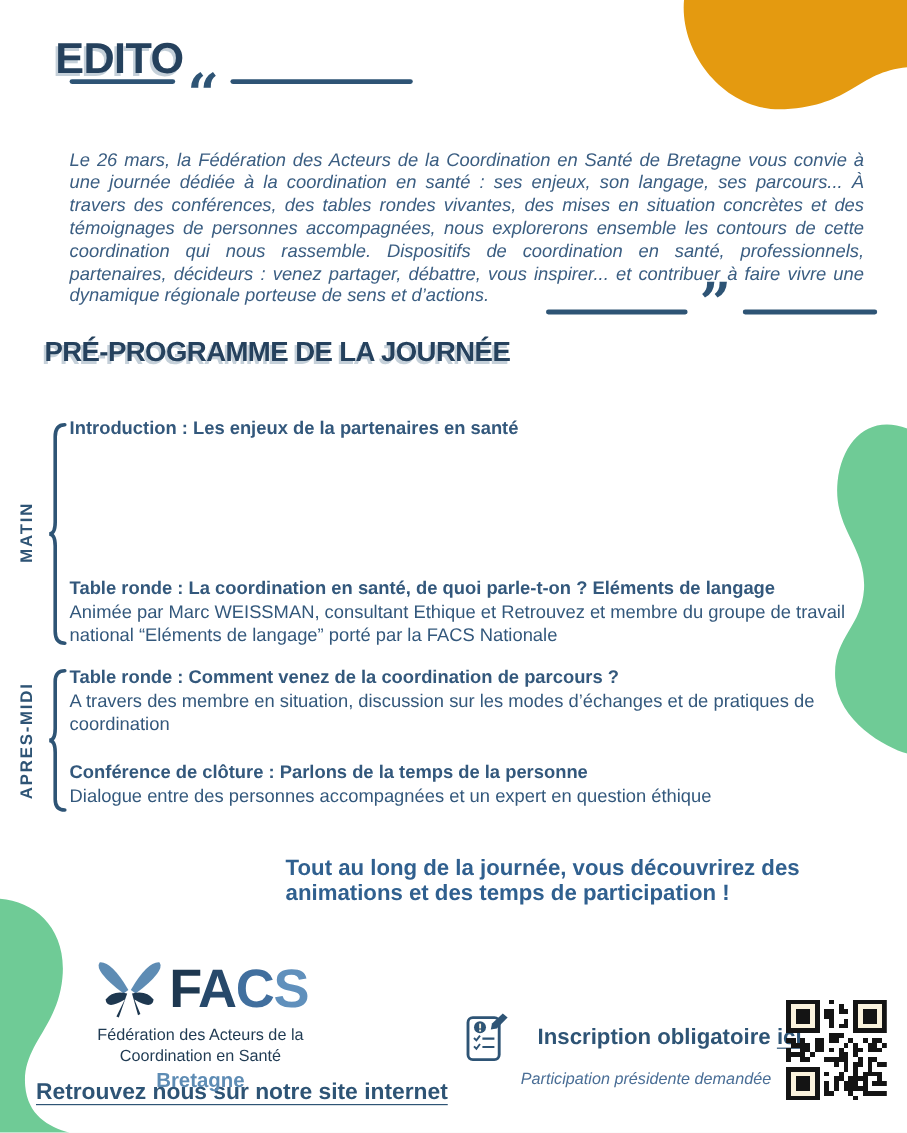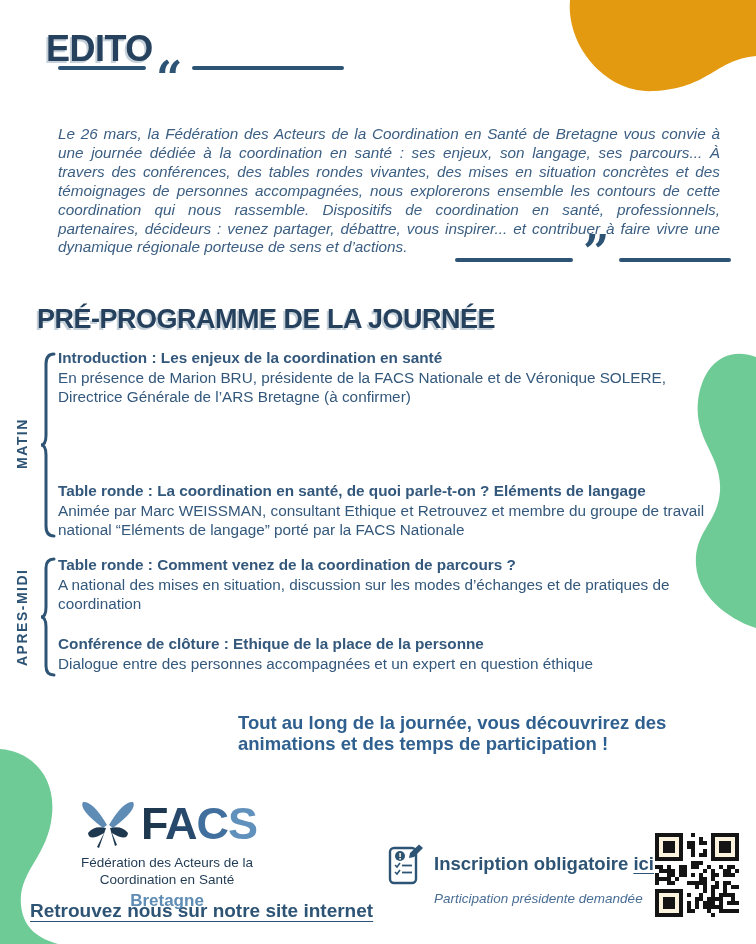--- a/index.html
+++ b/index.html
@@ -5,21 +5,21 @@
   html,body{margin:0;padding:0;}
   body{background:#e8e8e8;font-family:"Liberation Sans",sans-serif;}
   .page{position:relative;width:756px;height:944px;background:#ffffff;overflow:hidden;margin:0 auto;}
   .abs{position:absolute;}
   .blob{position:absolute;pointer-events:none;}
 
   
   .big-title{font-weight:bold;color:#25415D;letter-spacing:-0.5px;
     text-shadow:-2px 2px 0 rgba(150,170,185,0.55);}
   .edito-title{left:46px;top:28px;font-size:36px;}
-  .prog-title{left:37px;top:304px;font-size:27px;}
+  .prog-title{left:37px;top:280px;font-size:23px;}
 
   
   .qrow{display:flex;align-items:center;gap:10px;}
   .qline{height:4px;background:#2E5475;border-radius:2px;}
   .qmark{font-family:"DejaVu Serif",serif;font-weight:bold;color:#2E5475;
     font-size:46px;line-height:0;position:relative;top:10px;}
   .qmark.close{top:-8px;}
 
   
   .edito-q{left:58px;top:86px;width:505px;color:#3B5E82;font-size:15.5px;
@@ -42,21 +42,21 @@
   .logo-block{left:62px;top:795px;width:210px;text-align:center;}
   .logo-row{display:flex;align-items:center;justify-content:center;gap:2px;}
   .facs-word{font-size:45px;font-weight:bold;letter-spacing:-1px;line-height:1;}
   .f1{color:#1E3850;} .f2{color:#27496B;} .f3{color:#416F9E;} .f4{color:#6090BC;}
   .logo-sub{color:#1F3A52;font-size:13.5px;line-height:16.5px;margin-top:4px;}
   .logo-region{color:#5E8CB4;font-size:17px;margin-top:3px;font-weight:bold;}
   .site-link{left:30px;top:900px;color:#2E5475;font-weight:bold;font-size:19px;
     text-decoration:underline;text-underline-offset:4px;cursor:pointer;}
 
   .insc-block{left:388px;top:843px;}
-  .insc-row{display:flex;align-items:center;gap:10px;}
+  .insc-row{display:flex;align-items:center;gap:24px;}
   .insc-title{color:#2E5475;font-weight:bold;font-size:18.5px;}
   .insc-link{text-decoration:underline;text-underline-offset:3px;cursor:pointer;}
   .insc-note{color:#4A6E96;font-style:italic;font-size:13.5px;margin-top:6px;margin-left:46px;}
 
   .qr{left:655px;top:833px;width:84px;height:84px;}
 </style>
 </head>
 <body>
 
 <div class="page">
@@ -88,39 +88,38 @@
   </div>
 
   <div class="abs big-title prog-title">PRÉ-PROGRAMME DE LA JOURNÉE</div>
 
   <div class="abs group-label" style="left:14px;top:353px;height:182px;">MATIN</div>
   <svg class="brace" style="left:40px;top:352px;" width="16" height="186" viewBox="0 0 16 186">
     <path d="M14,2 Q6,2 6,12 L6,83 Q6,93 1,93 Q6,93 6,103 L6,174 Q6,184 14,184" fill="none" stroke="#2E5475" stroke-width="3" stroke-linecap="round"></path>
   </svg>
 
   <div class="abs prog-item" style="left:58px;top:348px;">
-    <div class="item-title">Introduction : Les enjeux de la coordination en santé</div>
-    <div>En présence de Marion BRU, présidente de la FACS Nationale et de Véronique SOLERE, Directrice Générale de l’ARS Bretagne (à confirmer)</div>
+    <div class="item-title">Introduction : Les enjeux de la partenaires en santé</div>
   </div>
   <div class="abs prog-item" style="left:58px;top:481px;">
     <div class="item-title">Table ronde : La coordination en santé, de quoi parle-t-on ? Eléments de langage</div>
     <div>Animée par Marc WEISSMAN, consultant Ethique et Retrouvez et membre du groupe de travail national “Eléments de langage” porté par la FACS Nationale</div>
   </div>
 
   <div class="abs group-label" style="left:14px;top:558px;height:118px;">APRES-MIDI</div>
   <svg class="brace" style="left:40px;top:557px;" width="16" height="120" viewBox="0 0 16 120">
     <path d="M14,2 Q6,2 6,11 L6,50 Q6,60 1,60 Q6,60 6,70 L6,109 Q6,118 14,118" fill="none" stroke="#2E5475" stroke-width="3" stroke-linecap="round"></path>
   </svg>
 
   <div class="abs prog-item" style="left:58px;top:555px;">
     <div class="item-title">Table ronde : Comment venez de la coordination de parcours ?</div>
-    <div>A national des mises en situation, discussion sur les modes d’échanges et de pratiques de coordination</div>
+    <div>A travers des membre en situation, discussion sur les modes d’échanges et de pratiques de coordination</div>
   </div>
   <div class="abs prog-item" style="left:58px;top:634px;">
-    <div class="item-title">Conférence de clôture : Ethique de la place de la personne</div>
+    <div class="item-title">Conférence de clôture : Parlons de la temps de la personne</div>
     <div>Dialogue entre des personnes accompagnées et un expert en question éthique</div>
   </div>
 
   <div class="abs highlight">Tout au long de la journée, vous découvrirez des animations et des temps de participation !</div>
 
   <div class="abs site-link">Retrouvez nous sur notre site internet</div>
 
   <div class="abs logo-block">
     <div class="logo-row">
       <svg width="62" height="56" viewBox="0 0 62 56">

